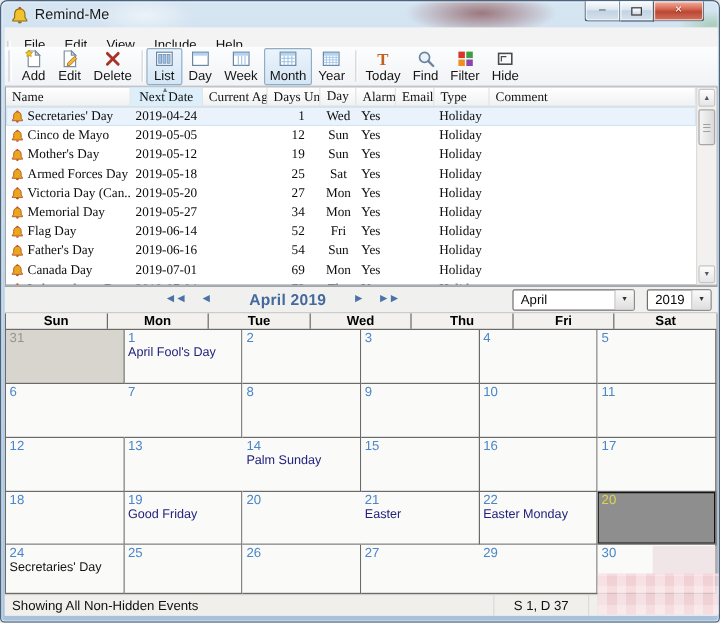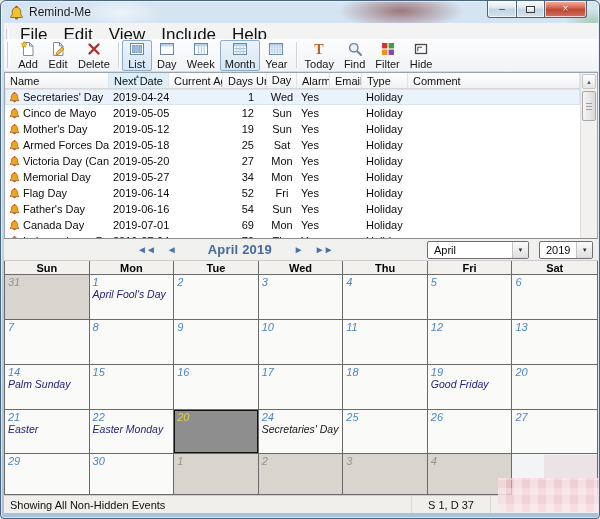--- a/index.html
+++ b/index.html
@@ -28,38 +28,38 @@
   .cap-min { width:30px; border-radius:0 0 0 3px; }
   .cap-max { width:28px; border-left:none; }
   .cap-close { width:42px; border-left:none; border-radius:0 0 3px 0; color:#fff;
     background:linear-gradient(#f3b4a4, #d66a54 40%, #bb4733 55%, #d2735f); text-shadow:0 1px 1px rgba(0,0,0,.4); }
   .max-box { width:9px; height:7px; border:1px solid #3a3a3a; background:linear-gradient(#fff,#cfd9e2); }
 
   
   .client { position:absolute; left:3px; top:22px; width:594px; height:490px; background:#f2f4f6; }
 
   .menubar { position:absolute; top:0; left:0; right:0; height:24px; background:#f3f3f3; border-bottom:1px solid #dcdcdc;
-    display:flex; align-items:center; font-size:17px; color:#111; }
+    display:flex; align-items:flex-end; font-size:11px; color:#111; }
   .menu-grip { width:3px; height:12px; margin:0 3px 0 2px; border-left:1px solid #c9cdd1; border-right:1px solid #ffffff; }
   .menu-item { padding:0 8px; line-height:15px; }
 
   .toolbar { position:absolute; top:16px; left:0; right:0; height:33px;
     background:linear-gradient(#fcfdfe, #f1f3f6); border-bottom:1px solid #d9dbdf;
     display:flex; align-items:center; padding:0 2px; }
   .tb-grip { width:3px; height:26px; margin:0 3px 0 1px; border-left:1px solid #c9cdd1; border-right:1px solid #ffffff; }
   .tb-btn { display:flex; flex-direction:column; align-items:center; justify-content:center; height:31px; min-width:30px;
     padding:1px 4px 0; border:1px solid transparent; border-radius:2px; font-size:11px; color:#151515; }
   .tb-btn.active { border-color:#8fadc6; background:linear-gradient(#ecf4fb, #d4e6f5);text-align:center; }
   .tb-ic { width:16px; height:16px; display:block; }
   .tb-ic svg { width:16px; height:16px; display:block; }
   .tb-lbl { line-height:12px; margin-top:1px; white-space:nowrap; }
   .tb-sep { width:1px; height:26px; background:#d2d4d8; margin:0 3px; box-shadow:1px 0 0 #fff; }
 
   
-  .listpane { position:absolute; left:0; top:49px; width:594px; height:187px; background:#fff; border:1px solid #9aa5ae; }
+  .listpane { position:absolute; left:0; top:49px; width:594px; height:166px; background:#fff; border:1px solid #9aa5ae;font-family:Liberation Serif, serif; }
   .list-header { position:absolute; top:0; left:0; right:17px; height:16px; display:flex;
     background:linear-gradient(#ffffff, #f0f1f3); border-bottom:1px solid #d6d6d6; font-size:11px; color:#101010; }
   .hcell { position:relative; border-right:1px solid #e3e3e3; padding:1px 5px 0; line-height:14px; white-space:nowrap; overflow:hidden; }
   .hcell.sorted { background:#ddeffb; }
   .sort-arrow { position:absolute; top:-4px; left:50%; margin-left:-4px; font-size:6px; color:#6d7884; }
   .event-rows { position:absolute; top:16px; left:0; right:17px; bottom:0; overflow:hidden; }
   .row { height:16px; display:flex; align-items:center; font-size:11px; color:#0c0c0c; }
   .row.selected { background:#eaf3fb; box-shadow:inset 0 0 0 1px #d3e6f5; }
   .cell { padding:0 4px; white-space:nowrap; overflow:hidden; height:16px; line-height:16px; }
   .c0 { width:104px; display:flex; align-items:center; gap:3px; }
@@ -98,21 +98,21 @@
   .combo-month { width:102px; } .combo-year { width:54px; }
   .combo-val { flex:1; padding:4px 6px; line-height:16px; }
   .combo-dd { width:16px; height:16px; display:flex; align-items:center; justify-content:center; font-size:6px; color:#333;
     border-left:1px solid #c4c4c4; background:linear-gradient(#fafafa,#dedede); }
 
   .calbox { border-left:1px solid #6a6a6a; border-right:1px solid #6a6a6a; }
   .wk-header { display:grid; grid-template-columns:repeat(7,1fr); height:14px; background:#f2f1ee;
     font-size:11px; font-weight:bold; color:#000; border-bottom:1px solid #6a6a6a; }
   .wk-cell { border-right:1px solid #6a6a6a; display:flex; align-items:center; justify-content:center; line-height:12px; }
   .wk-cell:nth-child(7n) { border-right:none; }
-  .grid { display:grid; grid-template-columns:repeat(7,1fr); grid-template-rows:45px 45px 45px 44px 41px;font-style:italic; }
+  .grid { display:grid; grid-template-columns:repeat(6,1fr); grid-template-rows:45px 45px 45px 44px 41px; }
   .dcell { position:relative; border-right:1px solid #6a6a6a; border-bottom:1px solid #6a6a6a; background:#fafaf8; overflow:hidden; }
   .dcell:nth-child(7n) { border-right:none; }
   .dcell.other { background:#d8d5ce; }
   .dcell.today { background:#8e8e8e; box-shadow:inset 0 0 0 1px #141414; }
   .dnum { font-size:11px; color:#4a86c8; padding:1px 0 0 3px; line-height:12px; }
   .other .dnum { color:#98948c; }
   .today .dnum { color:#ddd44e; }
   .devent { font-size:10.5px; color:#22227e; padding-left:3px; line-height:13px; white-space:nowrap; overflow:hidden; }
   .devent.black { color:#141414; }
 

